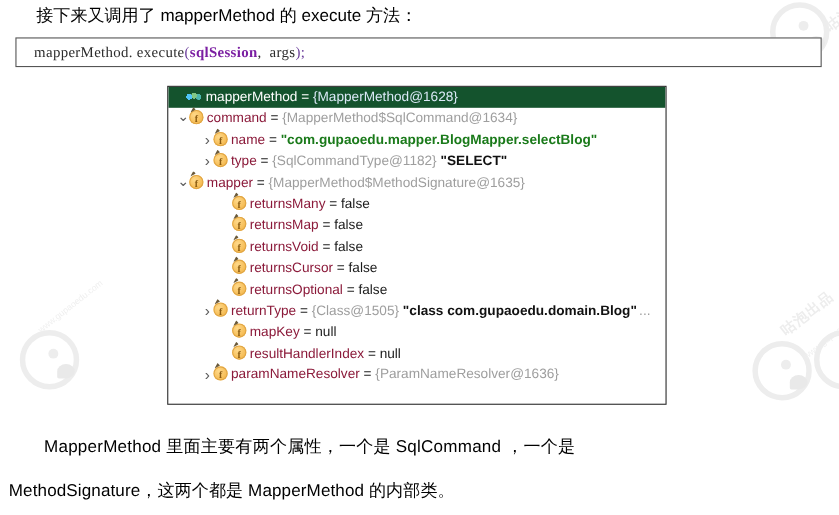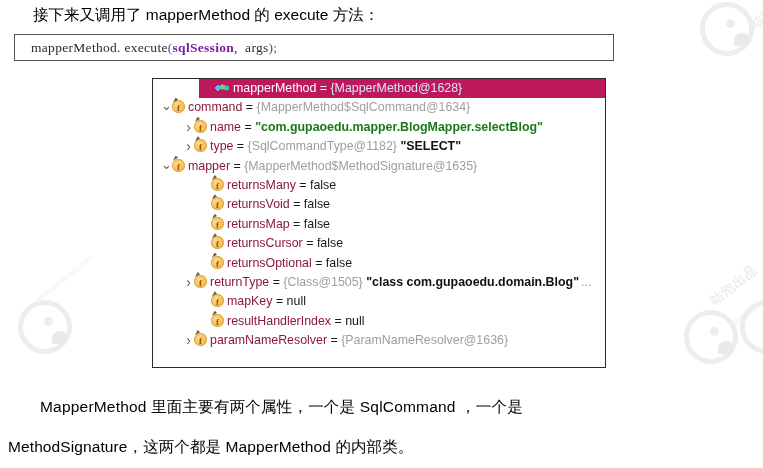--- a/index.html
+++ b/index.html
@@ -34,42 +34,42 @@
   .para{
     position:absolute;font-size:15.5px;line-height:1.45;color:#000;
     white-space:pre;
   }
   #line-intro{left:33px;top:4px;}
   #line-a{left:40px;top:396px;letter-spacing:0.2px;}
   #line-b{left:8px;top:436px;letter-spacing:0.1px;}
 
   
   #code-box{
-    position:absolute;left:14px;top:34px;width:600px;height:27px;
+    position:absolute;left:14px;top:34px;width:733px;height:27px;
     border:1px solid #555;background:#ffffff;box-sizing:border-box;
   }
   #code-text{
     position:absolute;left:16px;top:5px;
     font-family:"Liberation Serif","DejaVu Serif",serif;
     font-size:13.5px;letter-spacing:0.3px;white-space:pre;color:#2b2b2b;
   }
   #code-text .kw{color:#7b1fa2;font-weight:bold;font-family:"Liberation Serif",serif;}
   #code-text .pn{color:#6a3d9a;}
 
   
   #debug-panel{
     position:absolute;left:152px;top:78px;width:454px;height:290px;
     border:1px solid #2b2b2b;background:#ffffff;box-sizing:border-box;
     overflow:hidden;
   }
   .drow{
     position:relative;height:19.4px;line-height:19.4px;white-space:nowrap;
     font-size:12.4px;box-sizing:border-box;padding-left:4px;
   }
-  .drow.sel{background:#be185d;margin-left:46px;}
+  .drow.sel{background:#14532d;}
   .arrow{
     display:inline-block;width:11px;text-align:center;color:#5c5c5c;
     font-size:11px;vertical-align:middle;
   }
   .arrow.none{color:transparent;}
   .ficon{
     display:inline-block;width:13px;height:13px;border-radius:50%;
     background:radial-gradient(circle at 38% 35%,#ffd98a 0%,#f7c05b 55%,#e8a93c 100%);
     position:relative;vertical-align:-2px;margin-right:3px;
     box-shadow:inset 0 0 0 1px #e0a544;
@@ -140,22 +140,22 @@
   <div id="code-text"><span>mapperMethod. execute</span><span class="pn">(</span><span class="kw">sqlSession</span><span>,  </span><span>args</span><span class="pn">)</span><span class="pn">;</span></div>
 </div>
 
 <div id="debug-panel">
     <div class="drow ind0 sel"><span class="arrow none">&nbsp;</span><span class="gicon"></span><span class="nm-white">mapperMethod</span><span class="eq-white"> = </span><span class="ref-white">{MapperMethod@1628}</span></div>
     <div class="drow ind1"><span class="arrow" style="font-size: 13px; line-height: 14px; vertical-align: 1px;">⌄</span><span class="ficon"></span><span class="nm">command</span><span class="eq"> = </span><span class="ref">{MapperMethod$SqlCommand@1634}</span></div>
     <div class="drow ind2"><span class="arrow" style="font-size: 14px;">›</span><span class="ficon"></span><span class="nm">name</span><span class="eq"> = </span><span class="str">"com.gupaoedu.mapper.BlogMapper.selectBlog"</span></div>
     <div class="drow ind2"><span class="arrow" style="font-size: 14px;">›</span><span class="ficon"></span><span class="nm">type</span><span class="eq"> = </span><span class="ref">{SqlCommandType@1182}</span> <span class="strd">"SELECT"</span></div>
     <div class="drow ind1"><span class="arrow" style="font-size: 13px; line-height: 14px; vertical-align: 1px;">⌄</span><span class="ficon"></span><span class="nm">mapper</span><span class="eq"> = </span><span class="ref">{MapperMethod$MethodSignature@1635}</span></div>
     <div class="drow ind3"><span class="arrow none">&nbsp;</span><span class="ficon"></span><span class="nm">returnsMany</span><span class="eq"> = </span><span class="val">false</span></div>
+    <div class="drow ind3"><span class="arrow none">&nbsp;</span><span class="ficon"></span><span class="nm">returnsMap</span><span class="eq"> = </span><span class="val">false</span></div>
     <div class="drow ind3"><span class="arrow none">&nbsp;</span><span class="ficon"></span><span class="nm">returnsVoid</span><span class="eq"> = </span><span class="val">false</span></div>
-    <div class="drow ind3"><span class="arrow none">&nbsp;</span><span class="ficon"></span><span class="nm">returnsMap</span><span class="eq"> = </span><span class="val">false</span></div>
     <div class="drow ind3"><span class="arrow none">&nbsp;</span><span class="ficon"></span><span class="nm">returnsCursor</span><span class="eq"> = </span><span class="val">false</span></div>
     <div class="drow ind3"><span class="arrow none">&nbsp;</span><span class="ficon"></span><span class="nm">returnsOptional</span><span class="eq"> = </span><span class="val">false</span></div>
     <div class="drow ind2"><span class="arrow" style="font-size: 14px;">›</span><span class="ficon"></span><span class="nm">returnType</span><span class="eq"> = </span><span class="ref">{Class@1505}</span> <span class="strd">"class com.gupaoedu.domain.Blog"</span><span class="ell" style="margin-left: 2px;">...</span></div>
     <div class="drow ind3"><span class="arrow none">&nbsp;</span><span class="ficon"></span><span class="nm">mapKey</span><span class="eq"> = </span><span class="val">null</span></div>
     <div class="drow ind3"><span class="arrow none">&nbsp;</span><span class="ficon"></span><span class="nm">resultHandlerIndex</span><span class="eq"> = </span><span class="val">null</span></div>
     <div class="drow ind2"><span class="arrow" style="font-size: 14px;">›</span><span class="ficon"></span><span class="nm">paramNameResolver</span><span class="eq"> = </span><span class="ref">{ParamNameResolver@1636}</span></div>
   </div>
 
 <div class="para" id="line-a">MapperMethod 里面主要有两个属性，一个是 SqlCommand ，一个是</div>
 <div class="para" id="line-b">MethodSignature，这两个都是 MapperMethod 的内部类。</div>

